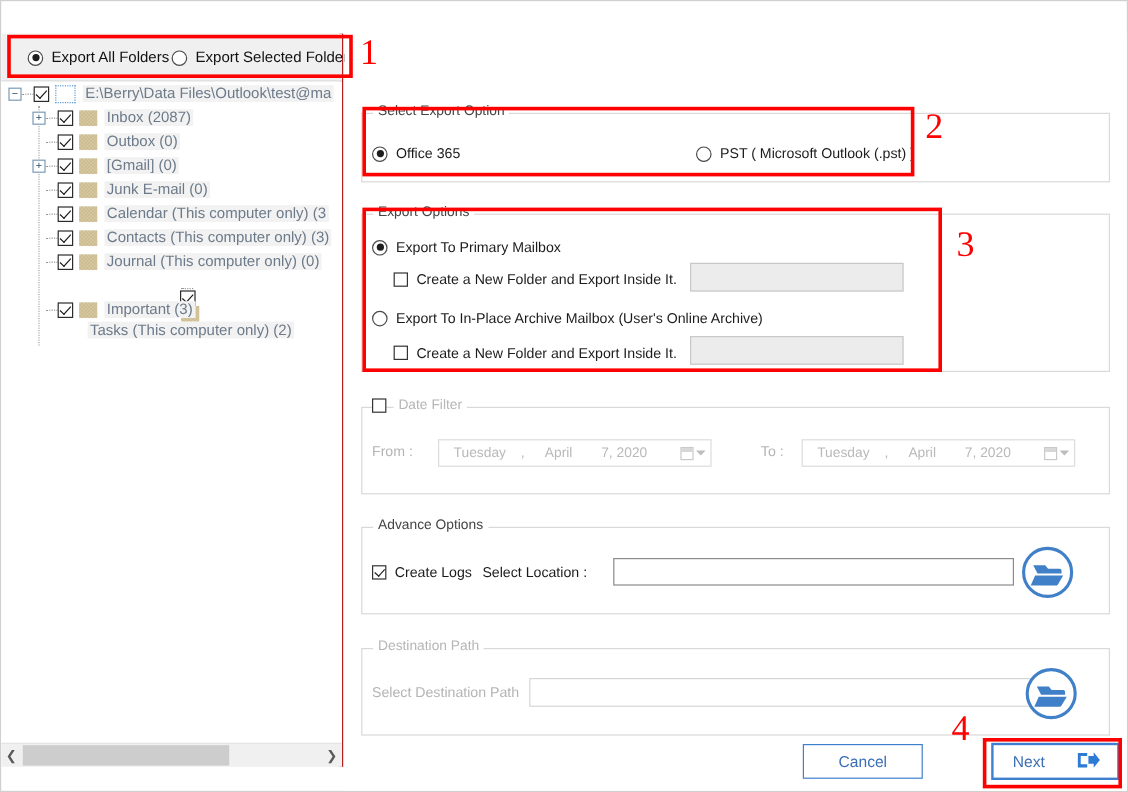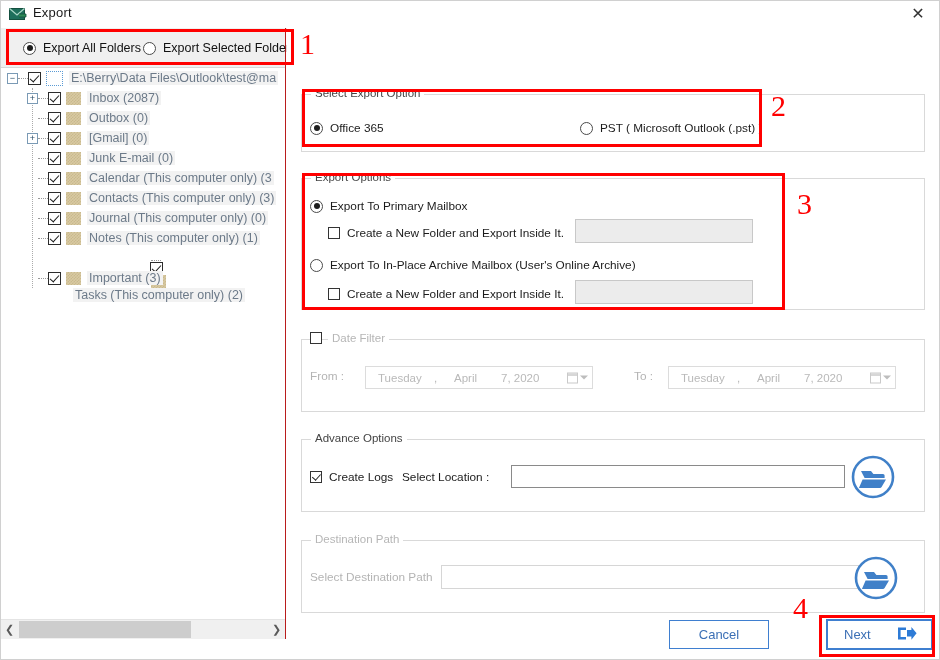--- a/index.html
+++ b/index.html
@@ -221,31 +221,20 @@
     position: absolute; color: #ff0000;
     font-family: "Liberation Serif", serif;
     font-size: 30px; font-weight: 400; line-height: 1;
   }
 </style>
 </head>
 <body>
 
 <div class="window">
 
-  <div class="titlebar">
-    <div class="title-icon">
-      <svg width="18" height="16" viewBox="0 0 18 16">
-        <rect x="0.5" y="2.5" width="15" height="11" fill="#1e6f5c" stroke="#14503f"></rect>
-        <polyline points="0.5,2.5 8,9 15.5,2.5" fill="none" stroke="#a9d6c6" stroke-width="1.3"></polyline>
-        <path d="M10 11 L17 11 L17 8 L10 8" fill="#2e8b57" stroke="#14503f" stroke-width="0.8"></path>
-      </svg>
-    </div>
-    <div class="title-text">Export</div>
-    <div class="close-btn">✕</div>
-  </div>
 
   <div class="left-panel">
 
     <div class="mode-bar">
       <div class="radio-item" style="left:22px; top:13px;">
         <span class="radio checked"></span>
         <span class="radio-label">Export All Folders</span>
       </div>
       <div class="radio-item" style="left:142px; top:13px;">
         <span class="radio"></span>
@@ -313,27 +302,20 @@
       </div>
 
       <div class="tnode" style="padding-left:26px;">
         <span class="expander none"></span>
         <span class="dots"></span>
         <span class="cbox checked"></span>
         <span class="folder-ic" style="margin-left:5px;"></span>
         <span class="tlabel">Journal (This computer only) (0)</span>
       </div>
 
-      <div class="tnode" style="padding-left:26px;">
-        <span class="expander none"></span>
-        <span class="dots"></span>
-        <span class="cbox checked"></span>
-        <span class="folder-ic" style="margin-left:5px;"></span>
-        <span class="tlabel">Notes (This computer only) (1)</span>
-      </div>
 
       <div class="tnode" style="padding-left:26px;flex-direction:column;">
         <span class="expander none"></span>
         <span class="dots"></span>
         <span class="cbox checked"></span>
         <span class="folder-ic" style="margin-left:5px;"></span>
         <span class="tlabel">Tasks (This computer only) (2)</span>
       </div>
 
       <div class="tnode" style="padding-left:26px;">

